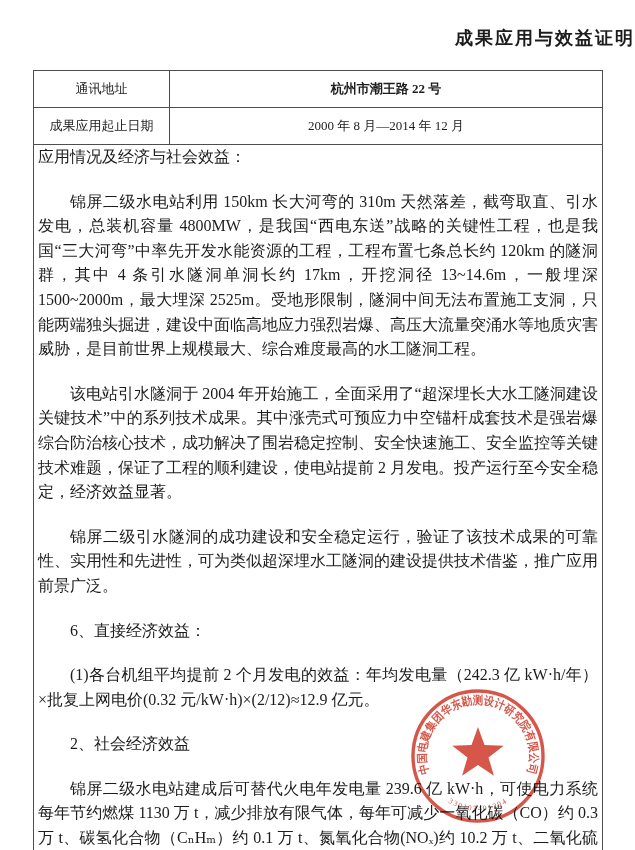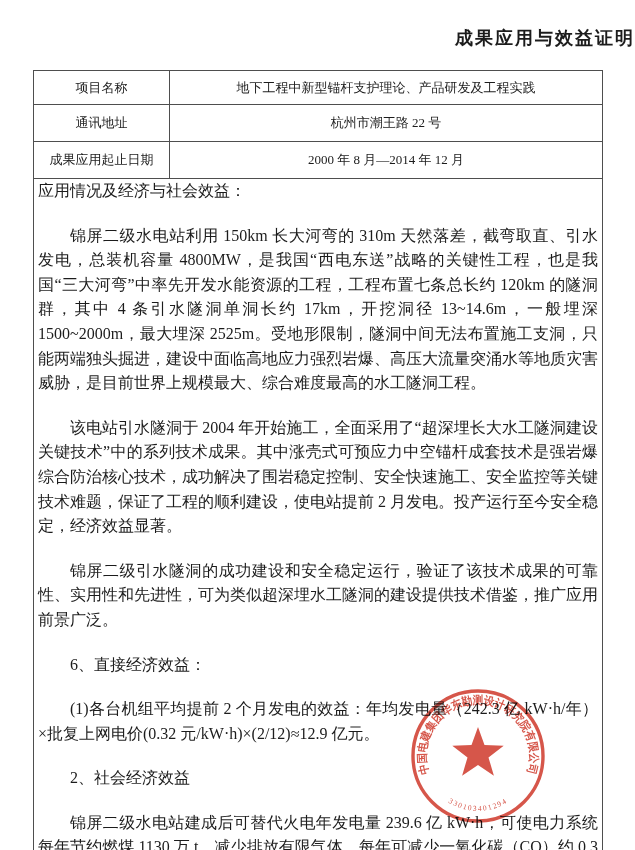--- a/index.html
+++ b/index.html
@@ -17,21 +17,21 @@
     position:absolute;left:33px;top:70px;width:569px;
     border-collapse:collapse;table-layout:fixed;
   }
   table.cert-table td{
     border:1px solid #4e4e4e;
     font-size:13px;color:#1c1c1c;
     padding:0 4px;vertical-align:middle;
   }
   td.lbl{text-align:center;}
   td.val{text-align:center;}
-  td.bold{font-weight:normal;}
+  td.bold{font-weight:bold;}
   td.body-cell{
     vertical-align:top;text-align:left;position:relative;
     padding:5px 9px 0 9px;
   }
   .body-text p{
     margin:0;font-size:16px;line-height:24.6px;text-align:justify;
   }
   .body-text p.ind{text-indent:2em;margin-top:20px;}
   .body-text p.closing{margin-top:41px;}
   .signature{
@@ -53,24 +53,20 @@
   <h1 class="title">成果应用与效益证明</h1>
 
   <table class="cert-table">
     <colgroup>
       <col style="width:136px">
         <col style="width:106px">
         <col style="width:160px">
         <col style="width:167px">
     </colgroup>
     <tbody>
-        <tr style="height:34px">
-      <td class="lbl">项目名称</td>
-      <td class="val" colspan="3">地下工程中新型锚杆支护理论、产品研发及工程实践</td>
-    </tr>
     <tr style="height:37px">
       <td class="lbl">通讯地址</td>
       <td class="val bold" colspan="3">杭州市潮王路 22 号</td>
     </tr>
     <tr style="height:37px">
       <td class="lbl">成果应用起止日期</td>
       <td class="val" colspan="3">2000 年 8 月—2014 年 12 月</td>
     </tr>
     <tr>
       <td class="body-cell" colspan="4" style="height:557px">

